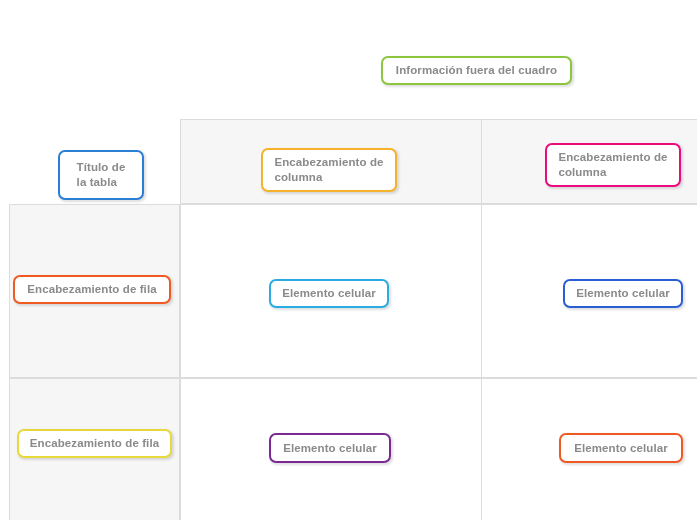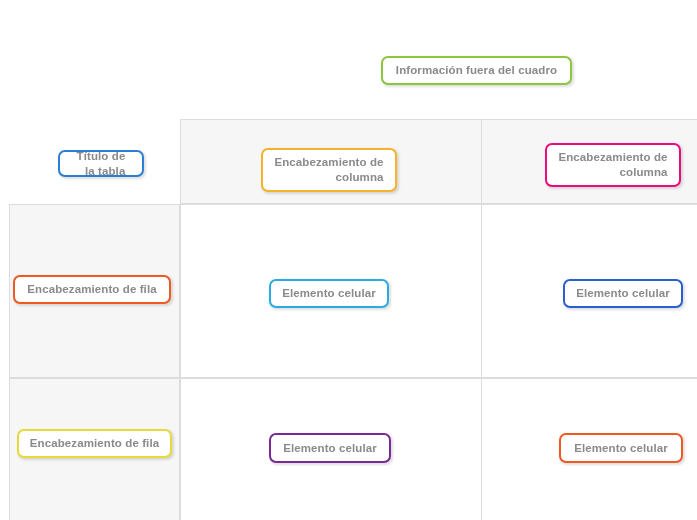--- a/index.html
+++ b/index.html
@@ -40,38 +40,38 @@
     background: transparent;
   }
 
   
   .badge {
     position: absolute;
     box-sizing: border-box;
     display: flex;
     align-items: center;
     justify-content: center;
-    text-align: right;
+    text-align: left;
     background: #ffffff;
     border-style: solid;
     border-width: 2px;
     border-radius: 7px;
     color: #8a8a8a;
     font-size: 11.5px;
     font-weight: bold;
     line-height: 1.27;
     letter-spacing: 0.1px;
     box-shadow: 1.5px 1.5px 2.5px rgba(0,0,0,0.13);
     padding: 2px 6px;
   }
   .badge.two-line { white-space: pre-line; }
 
   
   #badge-outside      { left: 381px; top: 56px;  width: 191px; height: 29px; }
-  #badge-table-title  { left: 58px;  top: 150px; width: 86px;  height: 27px; }
+  #badge-table-title  { left: 58px;  top: 150px; width: 86px;  height: 50px; }
   #badge-colhead-1    { left: 261px; top: 148px; width: 136px; height: 44px; }
   #badge-colhead-2    { left: 545px; top: 143px; width: 136px; height: 44px; }
   #badge-rowhead-1    { left: 13px;  top: 275px; width: 158px; height: 29px; }
   #badge-rowhead-2    { left: 17px;  top: 429px; width: 155px; height: 29px; }
   #badge-cell-1       { left: 269px; top: 279px; width: 120px; height: 29px; }
   #badge-cell-2       { left: 563px; top: 279px; width: 120px; height: 29px; }
   #badge-cell-3       { left: 269px; top: 433px; width: 122px; height: 30px; }
   #badge-cell-4       { left: 559px; top: 433px; width: 124px; height: 30px; }
 </style>
 </head>

